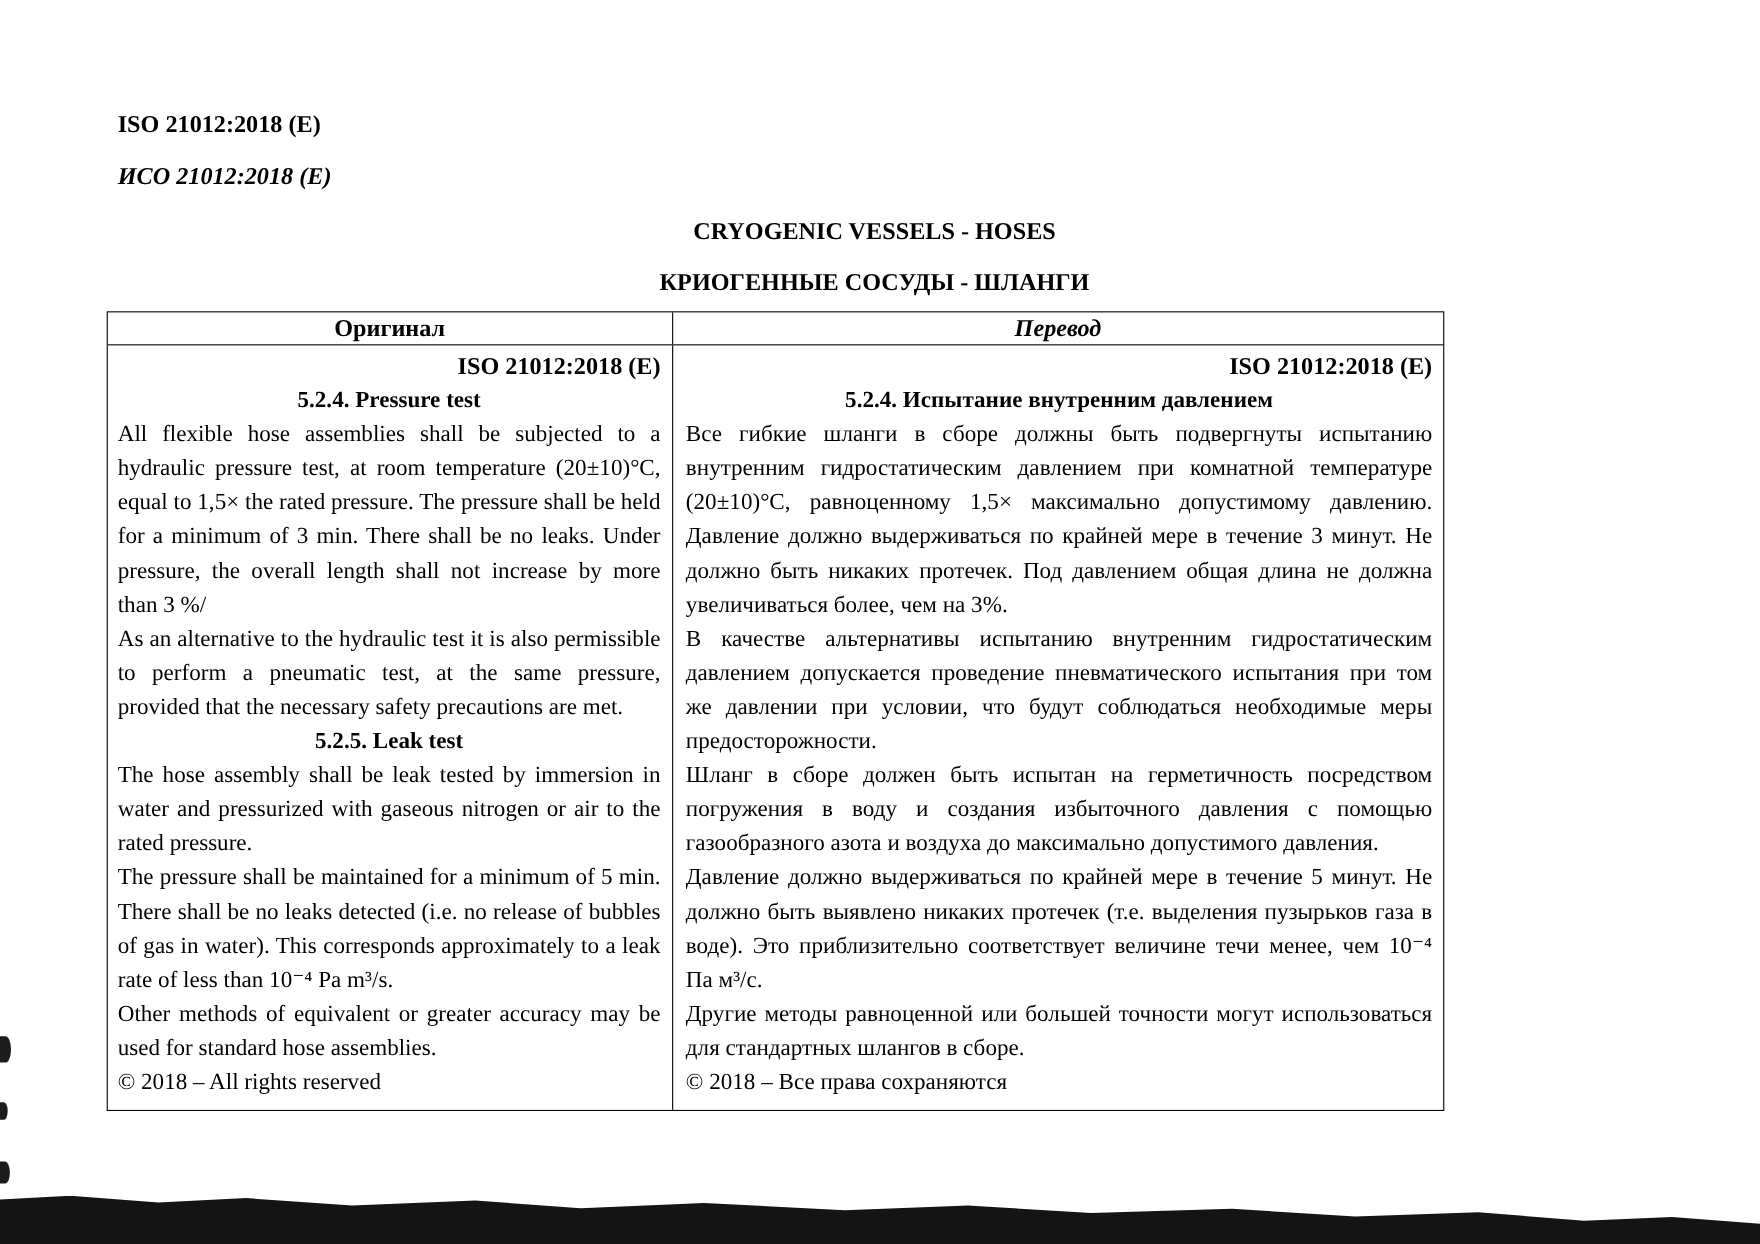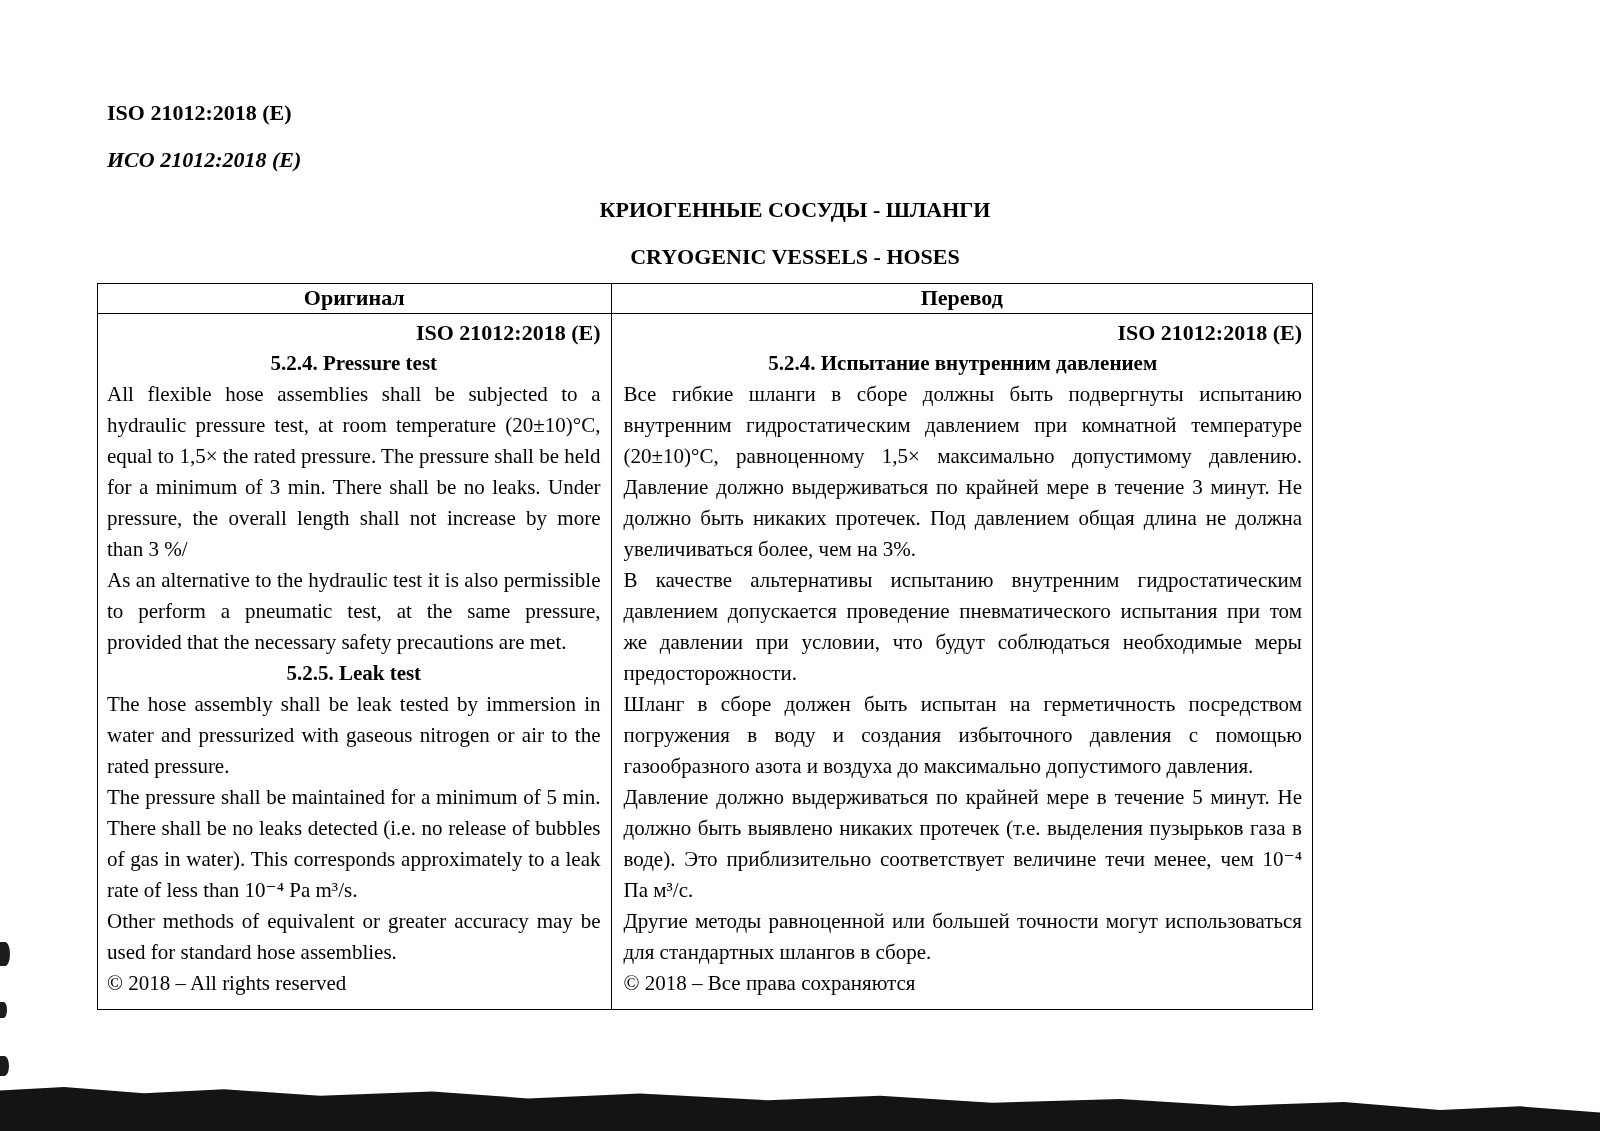--- a/index.html
+++ b/index.html
@@ -46,21 +46,21 @@
     border-bottom: 1.5px solid #000;
   }
   .thead .th {
     font-weight: bold;
     font-size: 22px;
     text-align: center;
     padding: 1px 0 2px 0;
     box-sizing: border-box;
   }
   .th.c-left  { width: 42.3%; border-right: 1.5px solid #000; }
-  .th.c-right { width: 57.7%; }
+  .th.c-right { width: 57.7%; font-style: italic; }
   .tbody { display: flex; align-items: stretch; }
   .cell {
     box-sizing: border-box;
     padding: 3px 10px 10px 9px;
     font-size: 21px;
     line-height: 31px;
   }
   .cell.c-left  { width: 42.3%; border-right: 1.5px solid #000; }
   .cell.c-right { width: 57.7%; padding-left: 12px; }
   .cell p { margin: 0; text-align: justify; }
@@ -91,22 +91,22 @@
 <body>
 
 <div class="sheet">
 
   <div class="doc-head">
     <div class="line">ISO 21012:2018 (E)</div>
     <div class="line">ИСО 21012:2018 (E)</div>
   </div>
 
   <div class="titles">
+    <div class="line">CRYOGENIC VESSELS - HOSES</div>
     <div class="line">КРИОГЕННЫЕ СОСУДЫ - ШЛАНГИ</div>
-    <div class="line">CRYOGENIC VESSELS - HOSES</div>
   </div>
 
   <div class="ttable">
     <div class="thead">
       <div class="th c-left">Оригинал</div>
       <div class="th c-right">Перевод</div>
     </div>
     <div class="tbody">
 
       <div class="cell c-left">

